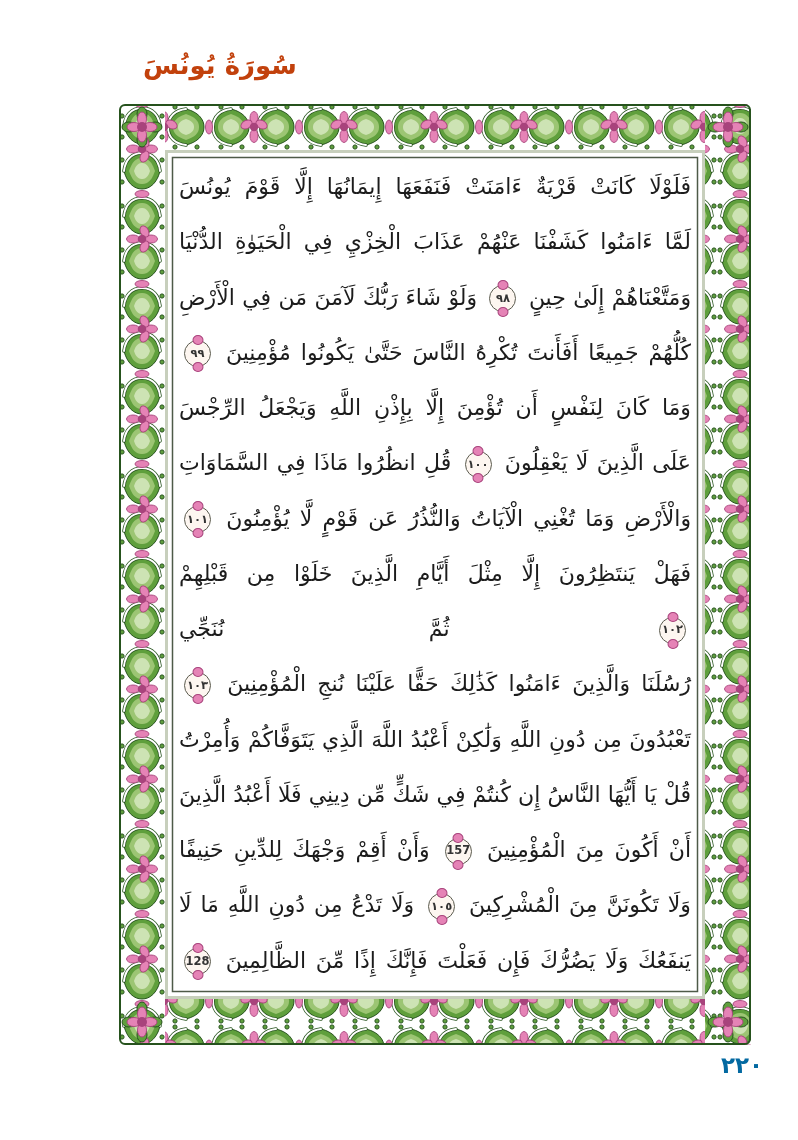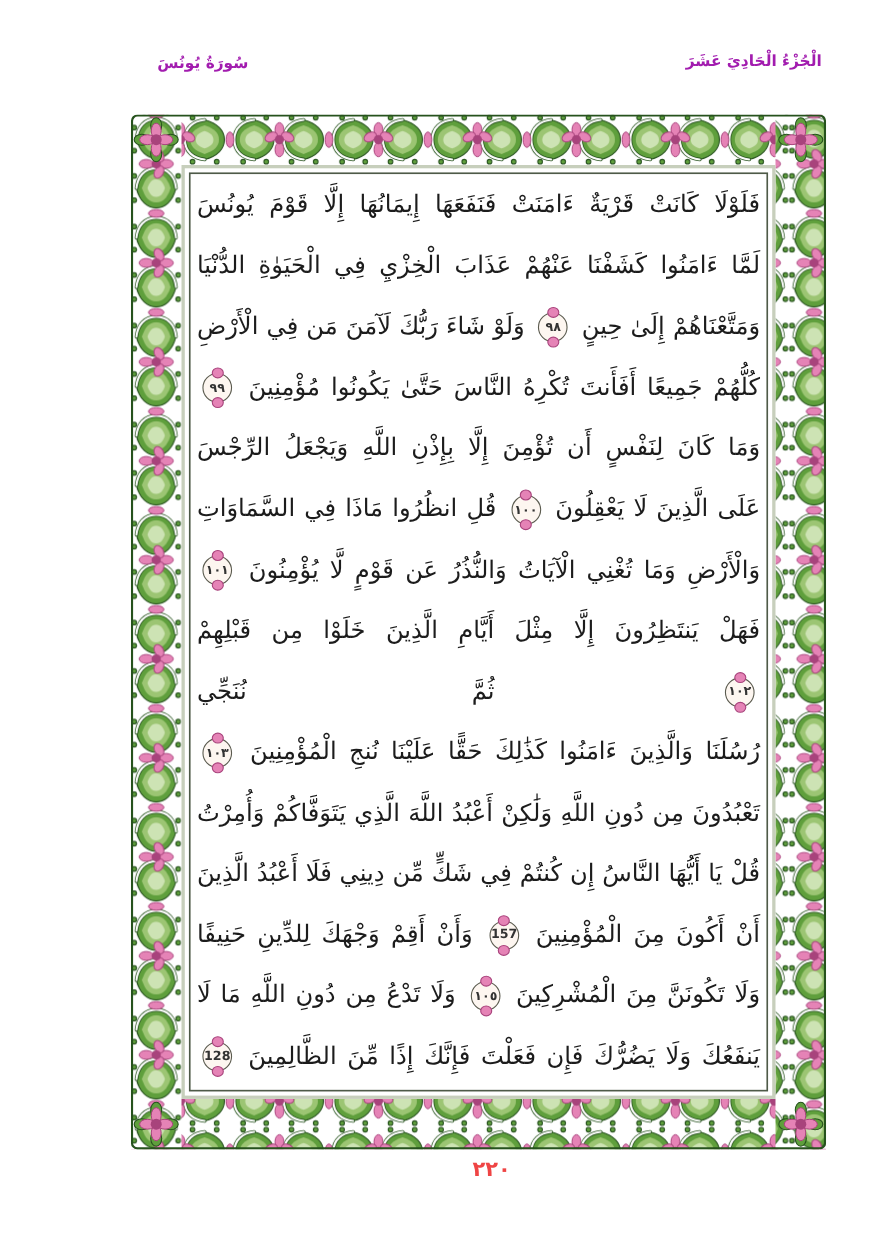--- a/index.html
+++ b/index.html
@@ -21,23 +21,23 @@
   body{
     background:var(--page-bg);
     font-family:"DejaVu Sans",sans-serif;
     color:var(--ink);
     position:relative;
     overflow:hidden;
   }
   .page{position:absolute;inset:0;}
   .hdr{
     position:absolute;
-    font-size:14px;
+    font-size:26px;
     font-weight:bold;
-    color:#a21caf;
+    color:#c2410c;
     white-space:nowrap;
     direction:rtl;
   }
   .hdr-right{top:48px;right:51px;}
   .hdr-left{top:50px;left:143px;}
   .frame{
     position:absolute;
     left:119px;top:104px;
     width:632px;height:941px;
   }
@@ -98,33 +98,32 @@
     font-size:11.5px;
     font-weight:bold;
     color:#333;
     line-height:1;
     direction:rtl;
   }
   .pagenum{
     position:absolute;
     left:131px;top:1052px;
     width:632px;
-    text-align:center;
-    font-size:19px;
+    text-align:right;
+    font-size:23px;
     font-weight:bold;
-    color:#ef4444;
+    color:#0369a1;
     direction:rtl;
   }
 </style>
 </head>
 <body>
 
 <div class="page">
 
-  <div class="hdr hdr-right">الْجُزْءُ الْحَادِيَ عَشَرَ</div>
   <div class="hdr hdr-left">سُورَةُ يُونُسَ</div>
 
   <div class="frame">
     <svg width="632" height="941" viewBox="0 0 632 941" aria-hidden="true">
       <defs>
         <g id="palm">
           <path class="f-grn" d="M22,5 C34,8 40,15 40,23 C40,31 34,38 22,41 C10,38 4,31 4,23 C4,15 10,8 22,5 Z"></path>
           <path class="f-grnlt" d="M22,10 C31,13 35,17 35,23 C35,29 31,33 22,36 C13,33 9,29 9,23 C9,17 13,13 22,10 Z"></path>
           <path class="f-grnpl" d="M22,15 C28,17 30,19.5 30,23 C30,26.5 28,29 22,31 C16,29 14,26.5 14,23 C14,19.5 16,17 22,15 Z"></path>
         </g>

